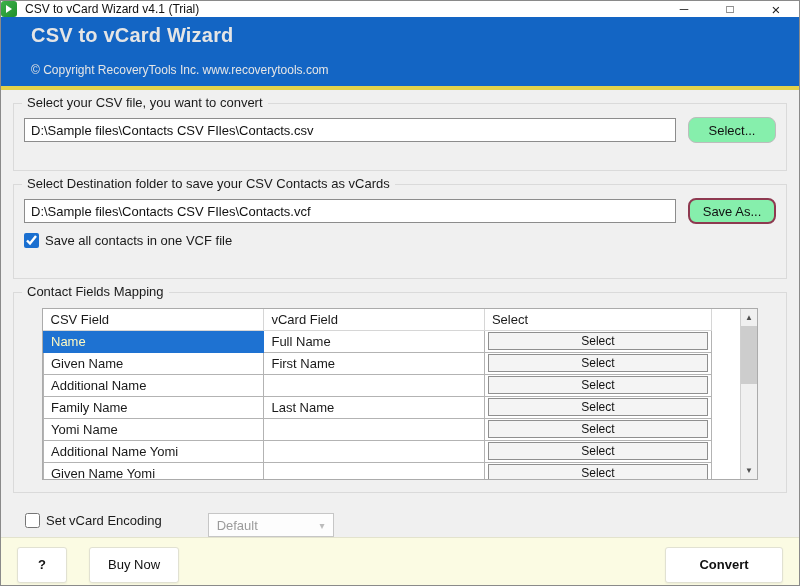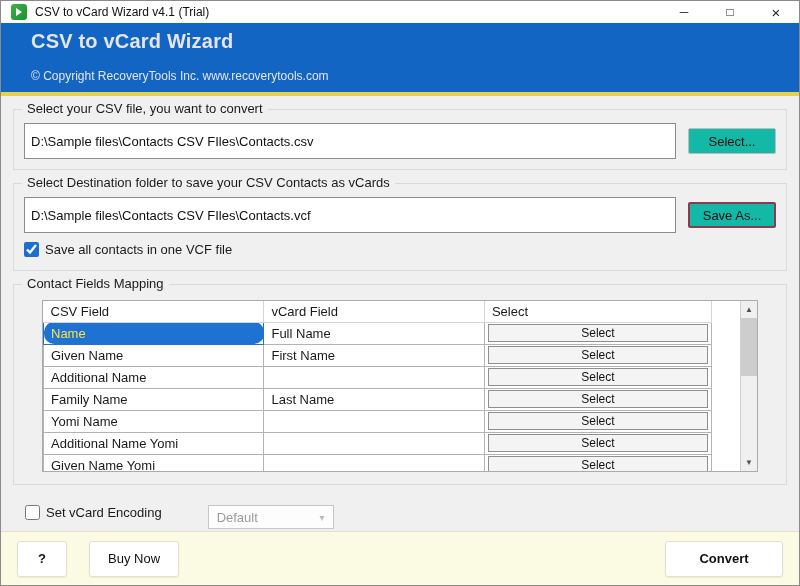--- a/index.html
+++ b/index.html
@@ -1,52 +1,52 @@
 <!DOCTYPE html>
 <html style="--header_blue: #1365c4; --header_underline: #e3d24a; --selection_blue: #1e72d2; --saveas_border: #8e3950; --checkbox_accent: #1a6fd0; --footer_bg: #fbfbe3;"><head>
 <meta charset="utf-8">
 <style>
   * { margin:0; padding:0; box-sizing:border-box; }
   html,body { width:800px; height:586px; }
   body { font-family:"Liberation Sans", sans-serif; font-size:13px; color:#1a1a1a; background:#f0f0f0; }
   .window { width:800px; height:586px; border:1px solid #8a8a8a; display:flex; flex-direction:column; background:#f0f0f0; overflow:hidden; }
 
   
-  .titlebar { height:22px; background:#ffffff; display:flex; align-items:center; padding-left:10px; flex:none; }
+  .titlebar { height:16px; background:#ffffff; display:flex; align-items:center; flex:none; }
   .app-icon { width:16px; height:16px; border-radius:3px; background:linear-gradient(135deg,#3fb24a,#1e8f2c); margin-right:8px; position:relative; flex:none; }
   .app-icon::after { content:""; position:absolute; left:5px; top:4px; border-left:6px solid #fff; border-top:4px solid transparent; border-bottom:4px solid transparent; }
   .titlebar .title { font-size:12px; color:#111; }
   .wincontrols { margin-left:auto; display:flex; height:100%; }
   .winbtn { width:46px; height:100%; border:none; background:transparent; font-size:12px; color:#222; cursor:pointer; font-family:inherit; display:flex; align-items:center; justify-content:center; }
   .winbtn.close { font-size:15px; }
 
   
   .header { background:var(--header_blue,#1365c4); color:#e5e5e5; padding:7px 30px 9px; border-bottom:4px solid var(--header_underline,#e3d24a); flex:none; }
   .h-title { font-size:20px; font-weight:bold; letter-spacing:.2px; }
   .h-sub { font-size:12px; margin-top:16px; }
 
   
-  .group { position:relative; border:1px solid #dadada; margin:13px 12px 0; padding:13px 10px 10px; }
+  .group { position:relative; border:1px solid #dadada; margin:13px 12px 0; padding:13px 10px 27px; }
   .legend { position:absolute; top:-9px; left:8px; background:#f0f0f0; padding:0 5px; font-size:13px; color:#1a1a1a; white-space:nowrap; }
   .row { display:flex; align-items:center; gap:12px; }
-  .pathinput { flex:1; height:36px; border:1px solid #8c8c8c; background:#fff; padding:0 6px; font-size:13px; font-family:inherit; color:#111; }
-  .btn { min-width:88px; height:26px; background:#14b8a6; border:1px solid #bdbdbd; border-radius:2px; font-size:13px; font-family:inherit; cursor:pointer; color:#111; }
+  .pathinput { flex:1; height:24px; border:1px solid #8c8c8c; background:#fff; padding:0 6px; font-size:13px; font-family:inherit; color:#111; }
+  .btn { min-width:88px; height:26px; background:#86efac; border:1px solid #bdbdbd; border-radius:8px; font-size:13px; font-family:inherit; cursor:pointer; color:#111; }
   .btn.saveas { border:2px solid var(--saveas_border,#8e3950); }
   .checkrow { display:inline-flex; align-items:center; gap:6px; margin-top:9px; cursor:pointer; }
   .checkrow input { width:15px; height:15px; accent-color:var(--checkbox_accent,#1a6fd0); }
 
   
   .group.mapping { padding:15px 28px 12px; }
   .tablewrap { display:flex; height:172px; overflow:hidden; background:#fff; border:1px solid #ababab;gap:28px; }
   table { border-collapse:collapse; width:calc(100% - 17px); table-layout:fixed; }
   th { font-weight:normal; text-align:left; background:#fff; border-right:1px solid #d6d6d6; border-bottom:1px solid #d6d6d6; padding:2px 7px; height:21px; font-size:13px; cursor:default; }
   td { border:1px solid #b3b3b3; height:22px; padding:0 7px; font-size:13px; background:#fff; overflow:hidden; white-space:nowrap; }
   td.c3 { padding:1px 3px; }
   .selbtn { width:100%; height:18px; background:#f4f4f4; border:1px solid #8f8f8f; font-size:12px; font-family:inherit; cursor:pointer; color:#111; }
-  td.sel { background:var(--selection_blue,#1e72d2); color:#fde047; border-color:#1e72d2;border-radius:10px; }
+  td.sel { background:var(--selection_blue,#1e72d2); color:#fef9c3; border-color:#1e72d2; }
   .vscroll { width:17px; flex:none; background:#f0f0f0; border-left:1px solid #d0d0d0; display:flex; flex-direction:column; align-items:stretch; }
   .varrow { height:17px; display:flex; align-items:center; justify-content:center; font-size:8px; color:#505050; cursor:pointer; }
   .vthumb { height:58px; background:#cdcdcd; cursor:pointer; }
   .vspace { flex:1; }
 
   
   .encrow { display:flex; align-items:flex-start; margin:20px 24px 0; }
   .encrow .checkrow { margin-top:0; }
   .dropdown { width:126px; height:24px; border:1px solid #c6c6c6; background:#fdfdfd; color:#9b9b9b; display:flex; align-items:center; justify-content:space-between; padding:0 8px; margin-left:46px; font-size:13px; cursor:default;gap:24px; }
   .dropdown .chev { font-size:10px; color:#bcbcbc; }

